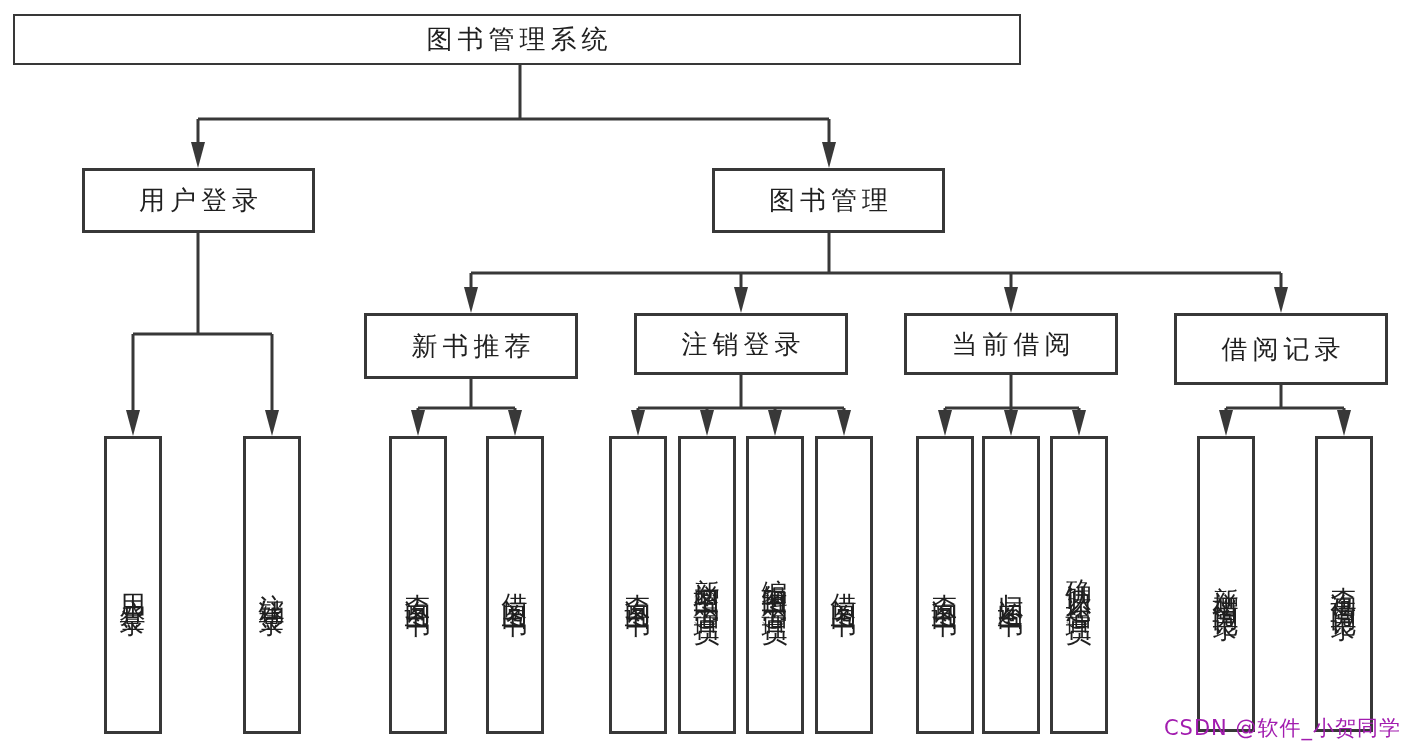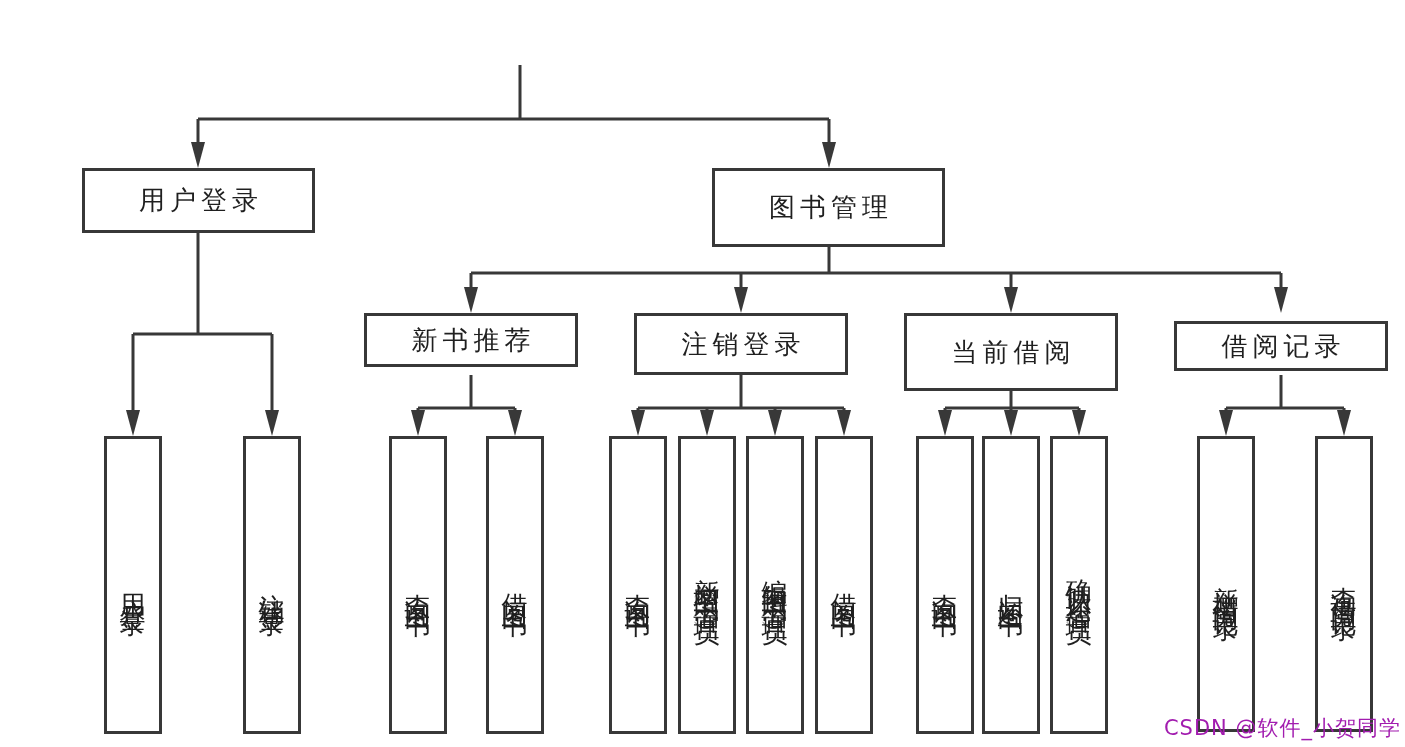--- a/index.html
+++ b/index.html
@@ -56,38 +56,41 @@
       <polygon points="768,410 782,410 775,436"></polygon>
       <polygon points="837,410 851,410 844,436"></polygon>
       <polygon points="938,410 952,410 945,436"></polygon>
       <polygon points="1004,410 1018,410 1011,436"></polygon>
       <polygon points="1072,410 1086,410 1079,436"></polygon>
       <polygon points="1219,410 1233,410 1226,436"></polygon>
       <polygon points="1337,410 1351,410 1344,436"></polygon>
     </g>
   </svg>
 
+  <div class="box hbox" style="left:13px;top:14px;width:1008px;height:51px;border-width:2px;">
+    <span>图书管理系统</span>
+  </div>
 
   <div class="box hbox" style="left:82px;top:168px;width:233px;height:65px;">
     <span>用户登录</span>
   </div>
-  <div class="box hbox" style="left:712px;top:168px;width:233px;height:79px;justify-content:center;">
+  <div class="box hbox" style="left:712px;top:168px;width:233px;height:65px;justify-content:center;">
     <span>图书管理</span>
   </div>
 
-  <div class="box hbox" style="left:364px;top:313px;width:214px;height:54px;">
+  <div class="box hbox" style="left:364px;top:313px;width:214px;height:66px;">
     <span>新书推荐</span>
   </div>
   <div class="box hbox" style="left:634px;top:313px;width:214px;height:62px;">
     <span>注销登录</span>
   </div>
-  <div class="box hbox" style="left:904px;top:313px;width:214px;height:78px;">
+  <div class="box hbox" style="left:904px;top:313px;width:214px;height:62px;">
     <span>当前借阅</span>
   </div>
-  <div class="box hbox" style="left:1174px;top:321px;width:214px;height:50px;">
+  <div class="box hbox" style="left:1174px;top:313px;width:214px;height:72px;">
     <span>借阅记录</span>
   </div>
 
   <div class="box vbox" style="left:104px;top:436px;width:58px;height:298px;">
     <span class="vtext">用户登录</span>
   </div>
   <div class="box vbox" style="left:243px;top:436px;width:58px;height:298px;">
     <span class="vtext">注销登录</span>
   </div>
 

